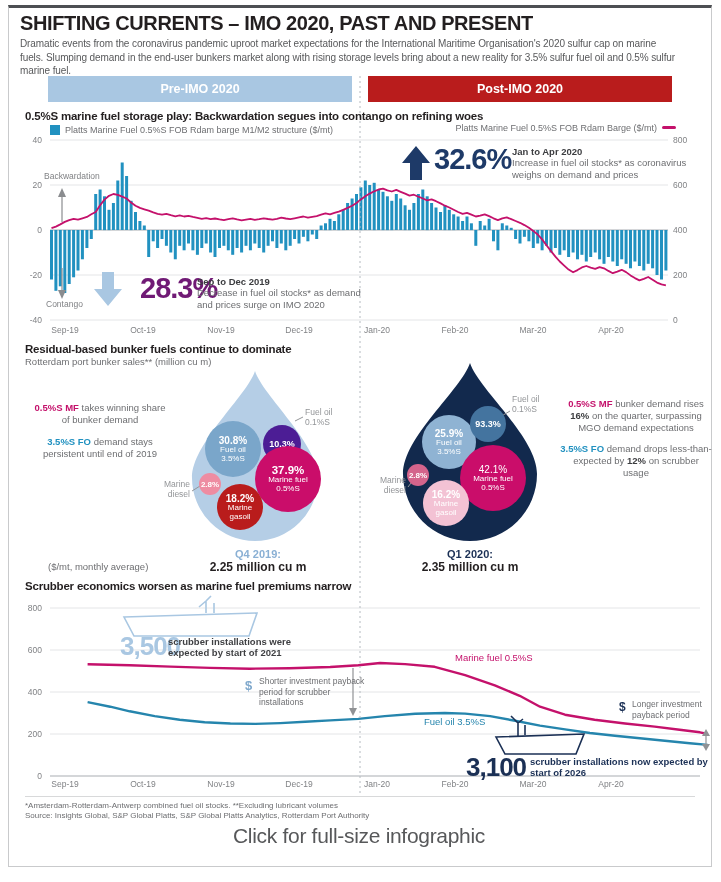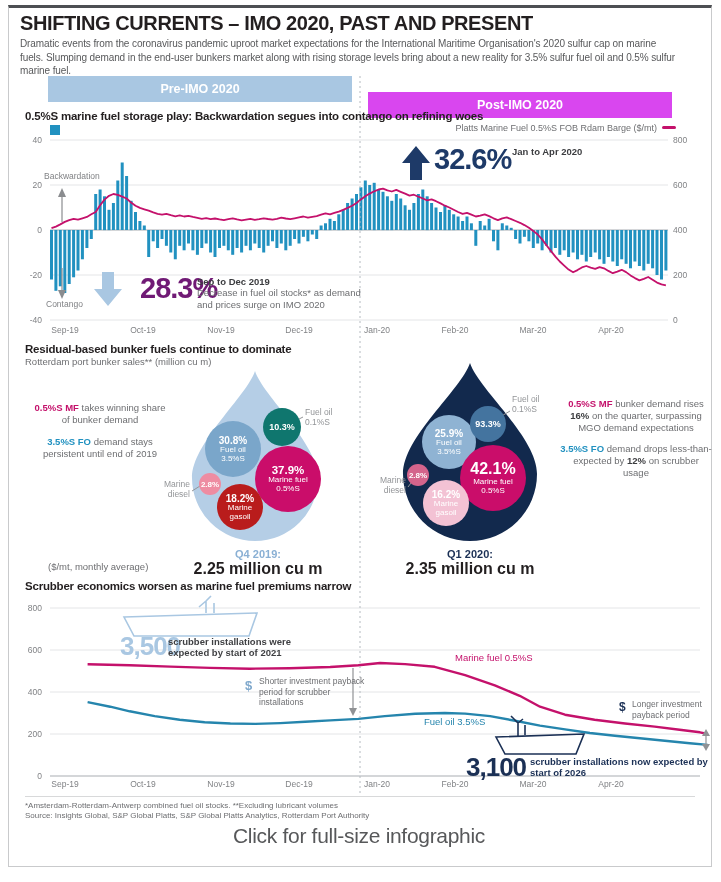--- a/index.html
+++ b/index.html
@@ -18,21 +18,21 @@
   .gray-note{font-size:9.5px;color:#6d6e71;line-height:1.28;}
   .small-note{font-size:8.5px;color:#6d6e71;line-height:1.25;}
   .big-num{font-weight:bold;font-size:29px;letter-spacing:-1px;}
   .ann-title{font-size:9.5px;font-weight:bold;color:#3c3d40;}
   .bubble{border-radius:50%;color:#fff;display:flex;flex-direction:column;align-items:center;justify-content:center;text-align:center;z-index:4;}
   .callout{font-size:8.5px;color:#939598;line-height:1.15;z-index:4;}
   .note-lead-pink{color:#c4116b;font-weight:bold;}
   .note-lead-blue{color:#2191c0;font-weight:bold;}
   .note-bold{font-weight:bold;color:#3c3d40;margin-top:18px;}
   .cap-q{font-size:11px;font-weight:bold;}
-  .cap-vol{font-size:16px;font-weight:bold;color:#231f20;}
+  .cap-vol{font-size:12px;font-weight:bold;color:#231f20;}
   .foot{font-size:8px;color:#6d6e71;line-height:1.3;}
   .caption-link{font-size:21px;color:#57585a;text-align:center;letter-spacing:-0.3px;cursor:pointer;}
   .ship-txt{font-size:9.5px;font-weight:bold;color:#3e3f42;line-height:1.2;}
   .ship-txt-navy{font-size:9.5px;font-weight:bold;color:#1b3055;line-height:1.2;}
   .dollar{font-size:13px;font-weight:bold;}
   .line-lab{font-size:9.5px;font-weight:bold;}
 </style>
 </head>
 <body>
 
@@ -238,30 +238,32 @@
     </g>
   <line x1="303" y1="417" x2="295" y2="421" stroke="#939598" stroke-width="1"></line>
       <line x1="192" y1="491" x2="200" y2="486" stroke="#939598" stroke-width="1"></line>
       <line x1="510" y1="411" x2="500" y2="417" stroke="#939598" stroke-width="1"></line>
       <line x1="408" y1="487" x2="414" y2="479" stroke="#939598" stroke-width="1"></line>
     </svg>
 
   <div class="abs h-title" style="left:20px;top:12px;width:660px;">SHIFTING CURRENTS – IMO 2020, PAST AND PRESENT</div>
   <div class="abs h-sub" style="left:20px;top:37px;width:658px;">Dramatic events from the coronavirus pandemic uproot market expectations for the International Maritime Organisation's 2020 sulfur cap on marine fuels. Slumping demand in the end-user bunkers market along with rising storage levels bring about a new reality for 3.5% sulfur fuel oil and 0.5% sulfur marine fuel.</div>
   <div class="abs banner" style="left:48px;top:76px;width:304px;background:#a9c7e2;">Pre-IMO 2020</div>
-  <div class="abs banner" style="left:368px;top:76px;width:304px;background:#d946ef;margin-top:16px;">Post-IMO 2020</div>
+  <div class="abs banner" style="left:368px;top:76px;width:304px;background:#b91c1c;">Post-IMO 2020</div>
 
   <div class="abs sec-h" style="left:25px;top:110px;width:640px;">0.5%S marine fuel storage play: Backwardation segues into contango on refining woes</div>
   <div class="abs" style="left:50px;top:125px;width:10px;height:10px;background:#2191c0;"></div>
+  <div class="abs leg" style="left:65px;top:125px;">Platts Marine Fuel 0.5%S FOB Rdam barge M1/M2 structure ($/mt)</div>
   <div class="abs leg" style="left:395px;top:123px;width:262px;text-align:right;">Platts Marine Fuel 0.5%S FOB Rdam Barge ($/mt)</div>
   <div class="abs" style="left:662px;top:126px;width:14px;height:3px;background:#c4116b;border-radius:2px;"></div>
   <div class="abs tick" style="left:44px;top:171px;">Backwardation</div>
   <div class="abs tick" style="left:46px;top:299px;">Contango</div>
   <div class="abs big-num" style="left:434px;top:143px;color:#1e3a68;">32.6%</div>
   <div class="abs ann-title" style="left:512px;top:146px;">Jan to Apr 2020</div>
+  <div class="abs gray-note" style="left:512px;top:157px;width:196px;">Increase in fuel oil stocks* as coronavirus weighs on demand and prices</div>
   <div class="abs big-num" style="left:140px;top:272px;color:#701a75;">28.3%</div>
   <div class="abs ann-title" style="left:197px;top:276px;">Sep to Dec 2019</div>
   <div class="abs gray-note" style="left:197px;top:287px;width:176px;">Decrease in fuel oil stocks* as demand and prices surge on IMO 2020</div>
 
   <div class="abs sec-h" style="left:25px;top:343px;">Residual-based bunker fuels continue to dominate</div>
   <div class="abs sec-sub" style="left:25px;top:356px;">Rotterdam port bunker sales** (million cu m)</div>
 
   <div class="abs gray-note" style="left:30px;top:402px;width:140px;text-align:center;">
     <span class="note-lead-pink">0.5%S MF</span><span> takes winning share of bunker demand</span>
   </div>
@@ -327,21 +329,21 @@
     <div class="abs tick" style="left: 275px; top: 779px; width: 48px; text-align: center;">Dec-19</div>
     <div class="abs tick" style="left: 353px; top: 779px; width: 48px; text-align: center;">Jan-20</div>
     <div class="abs tick" style="left: 431px; top: 779px; width: 48px; text-align: center;">Feb-20</div>
     <div class="abs tick" style="left: 509px; top: 779px; width: 48px; text-align: center;">Mar-20</div>
     <div class="abs tick" style="left: 587px; top: 779px; width: 48px; text-align: center;">Apr-20</div>
     <div class="abs bubble" style="left: 205px; top: 421px; width: 56px; height: 56px; background: rgb(122, 166, 202);">
       <div style="font-weight: bold; font-size: 10px;">30.8%</div>
       <div style="font-size: 8px; line-height: 1.12;">Fuel oil</div>
       <div style="font-size: 8px; line-height: 1.12;">3.5%S</div>
     </div>
-    <div class="abs bubble" style="left: 263px; top: 408px; width: 38px; height: 38px; background: #0f766e;">
+    <div class="abs bubble" style="left: 263px; top: 425px; width: 38px; height: 38px; background: #4c1d95;">
       <div style="font-weight: bold; font-size: 9px;">10.3%</div>
     </div>
     <div class="abs bubble" style="left: 255px; top: 446px; width: 66px; height: 66px; background: rgb(202, 13, 106);">
       <div style="font-weight: bold; font-size: 11.5px;">37.9%</div>
       <div style="font-size: 8px; line-height: 1.12;">Marine fuel</div>
       <div style="font-size: 8px; line-height: 1.12;">0.5%S</div>
     </div>
     <div class="abs bubble" style="left: 199px; top: 473px; width: 22px; height: 22px; background: rgb(238, 140, 162);">
       <div style="font-weight: bold; font-size: 8px;">2.8%</div>
     </div>
@@ -352,21 +354,21 @@
     </div>
     <div class="abs bubble" style="left: 422px; top: 415px; width: 54px; height: 54px; background: rgb(143, 179, 211);">
       <div style="font-weight: bold; font-size: 10px;">25.9%</div>
       <div style="font-size: 8px; line-height: 1.12;">Fuel oil</div>
       <div style="font-size: 8px; line-height: 1.12;">3.5%S</div>
     </div>
     <div class="abs bubble" style="left: 470px; top: 406px; width: 36px; height: 36px; background: rgb(68, 116, 159);">
       <div style="font-weight: bold; font-size: 9px;">93.3%</div>
     </div>
     <div class="abs bubble" style="left: 460px; top: 445px; width: 66px; height: 66px; background: rgb(202, 13, 106);">
-      <div style="font-weight: bold; font-size: 16px;">42.1%</div>
+      <div style="font-weight: normal; font-size: 10px;">42.1%</div>
       <div style="font-size: 8px; line-height: 1.12;">Marine fuel</div>
       <div style="font-size: 8px; line-height: 1.12;">0.5%S</div>
     </div>
     <div class="abs bubble" style="left: 407px; top: 464px; width: 22px; height: 22px; background: rgb(212, 100, 140);">
       <div style="font-weight: bold; font-size: 8px;">2.8%</div>
     </div>
     <div class="abs bubble" style="left: 423px; top: 480px; width: 46px; height: 46px; background: rgb(243, 194, 212);">
       <div style="font-weight: bold; font-size: 10px;">16.2%</div>
       <div style="font-size: 8px; line-height: 1.12;">Marine</div>
       <div style="font-size: 8px; line-height: 1.12;">gasoil</div>

